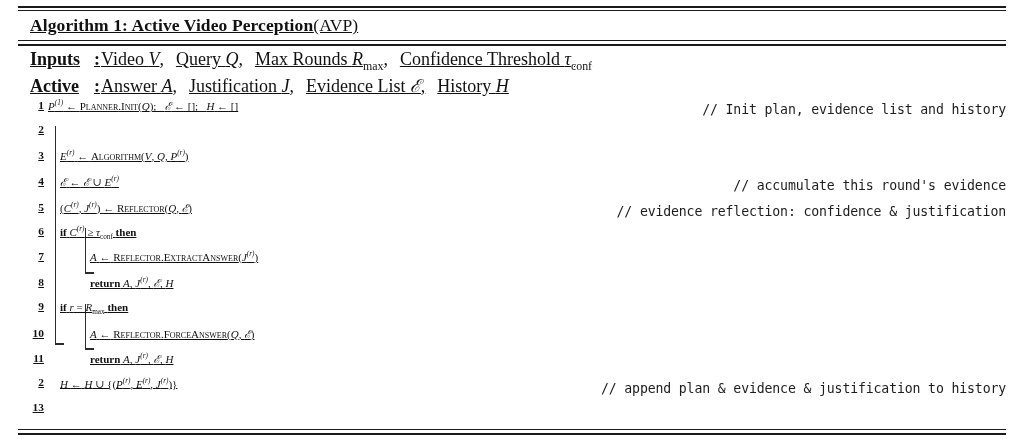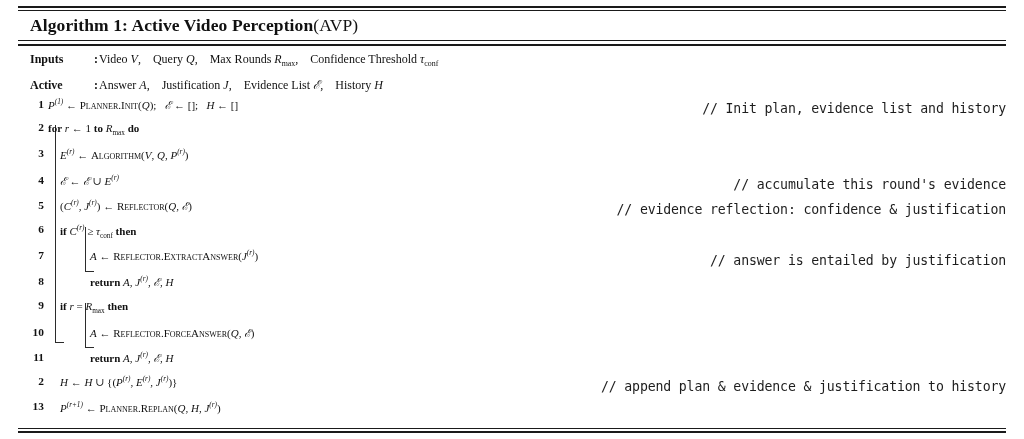--- a/index.html
+++ b/index.html
@@ -13,20 +13,21 @@
     overflow: hidden;
     font-family: "Liberation Serif", "DejaVu Serif", serif;
     color: #111111;
   }
 
   #algo-box {
     position: relative;
     width: 988px;
     margin: 6px 18px 14px 18px;
     box-sizing: border-box;
+    text-decoration: underline;
   }
 
   
   .rule-thick {
     height: 0;
     border-top: 2.1px solid #1a1a1a;
   }
   .rule-thin {
     height: 0;
     border-top: 1.1px solid #1a1a1a;
@@ -43,21 +44,21 @@
   .algo-title .bold { font-weight: bold; }
   .algo-title .reg  { font-weight: normal; }
 
   
   .io-block {
     padding: 3px 0 1px 12px;
   }
   .io-row {
     display: flex;
     align-items: baseline;
-    font-size: 12px;
+    font-size: 18px;
     line-height: 20.5px;
     white-space: nowrap;
   }
   .io-key {
     font-weight: bold;
     width: 64px;
     display: inline-block;
     flex: 0 0 64px;
   }
   .io-colon {
@@ -204,23 +205,20 @@
     <div class="code-line">
       <span class="ln">1</span>
       <span class="code-content">
         <span class="stmt"><span class="mathvar">P</span><sup class="exp">(1)</sup> <span class="arrow">←</span> <span class="sc">Planner</span>.<span class="sc">Init</span>(<span class="mathvar">Q</span>);&nbsp;&nbsp; <span class="calE">ℰ</span> <span class="arrow">←</span> [];&nbsp;&nbsp; <span class="mathvar">H</span> <span class="arrow">←</span> []</span>
       </span>
       <span class="cmt">// Init plan, evidence list and history</span>
     </div>
 
     <div class="code-line">
       <span class="ln">2</span>
-      <span class="code-content">
-        <span class="stmt"><span class="kw">for</span> <span class="mathvar">r</span> <span class="arrow">←</span> 1 <span class="kw">to</span> <span class="mathvar">R</span><sub class="sb">max</sub> <span class="kw">do</span></span>
-      </span>
       <span class="cmt"></span>
     </div>
 
     <div class="code-line">
       <span class="ln">3</span>
       <span class="code-content ind1">
         <span class="stmt"><span class="mathvar">E</span><sup class="exp">(r)</sup> <span class="arrow">←</span> <span class="sc">Algorithm</span>(<span class="mathvar">V</span>, <span class="mathvar">Q</span>, <span class="mathvar">P</span><sup class="exp">(r)</sup>)</span>
       </span>
       <span class="cmt"></span>
     </div>
@@ -247,21 +245,20 @@
         <span class="stmt"><span class="kw">if</span> <span class="mathvar">C</span><sup class="exp">(r)</sup> ≥ <span class="mathvar">τ</span><sub class="sb">conf</sub> <span class="kw">then</span></span>
       </span>
       <span class="cmt"></span>
     </div>
 
     <div class="code-line">
       <span class="ln">7</span>
       <span class="code-content ind2">
         <span class="stmt"><span class="mathvar">A</span> <span class="arrow">←</span> <span class="sc">Reflector</span>.<span class="sc">ExtractAnswer</span>(<span class="mathvar">J</span><sup class="exp">(r)</sup>)</span>
       </span>
-      <span class="cmt">// answer is entailed by justification</span>
     </div>
 
     <div class="code-line">
       <span class="ln">8</span>
       <span class="code-content ind2">
         <span class="stmt"><span class="kw">return</span> <span class="mathvar">A</span>, <span class="mathvar">J</span><sup class="exp">(r)</sup>, <span class="calE">ℰ</span>, <span class="mathvar">H</span></span>
       </span>
       <span class="cmt"></span>
     </div>
 
@@ -291,23 +288,20 @@
     <div class="code-line">
       <span class="ln">2</span>
       <span class="code-content ind1">
         <span class="stmt"><span class="mathvar">H</span> <span class="arrow">←</span> <span class="mathvar">H</span> ∪ {(<span class="mathvar">P</span><sup class="exp">(r)</sup>, <span class="mathvar">E</span><sup class="exp">(r)</sup>, <span class="mathvar">J</span><sup class="exp">(r)</sup>)}</span>
       </span>
       <span class="cmt">// append plan &amp; evidence &amp; justification to history</span>
     </div>
 
     <div class="code-line">
       <span class="ln">13</span>
-      <span class="code-content ind1">
-        <span class="stmt"><span class="mathvar">P</span><sup class="exp">(r+1)</sup> <span class="arrow">←</span> <span class="sc">Planner</span>.<span class="sc">Replan</span>(<span class="mathvar">Q</span>, <span class="mathvar">H</span>, <span class="mathvar">J</span><sup class="exp">(r)</sup>)</span>
-      </span>
     </div>
 
   </div>
 
   <div class="rule-thin"></div>
   <div class="rule-gap"></div>
   <div class="rule-thick"></div>
 
 </div>
 

